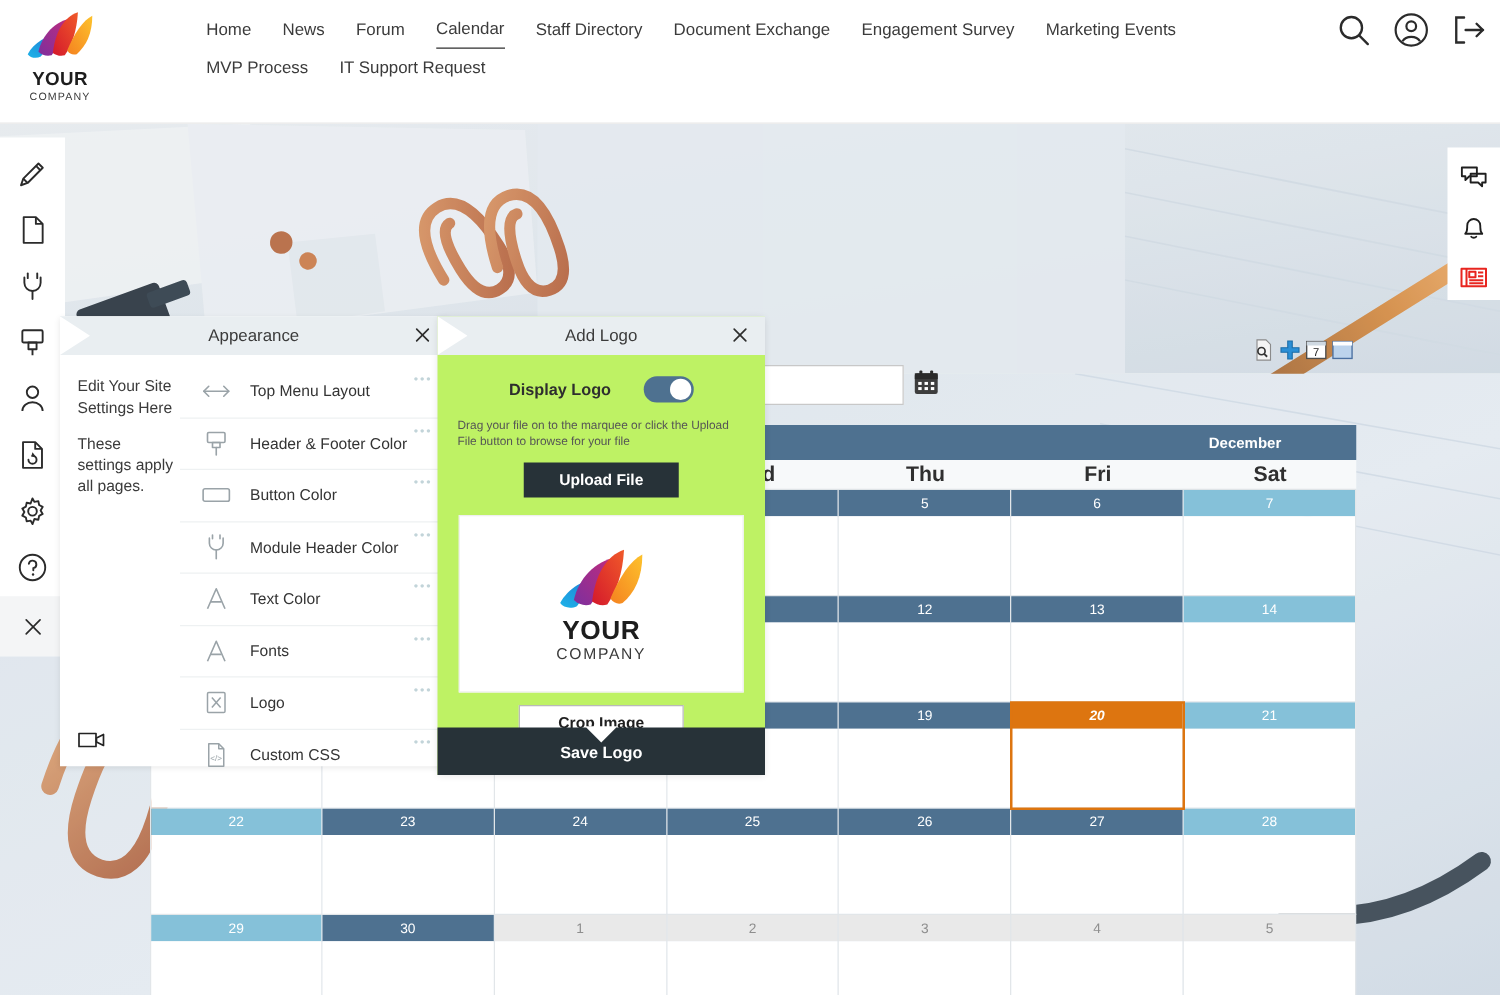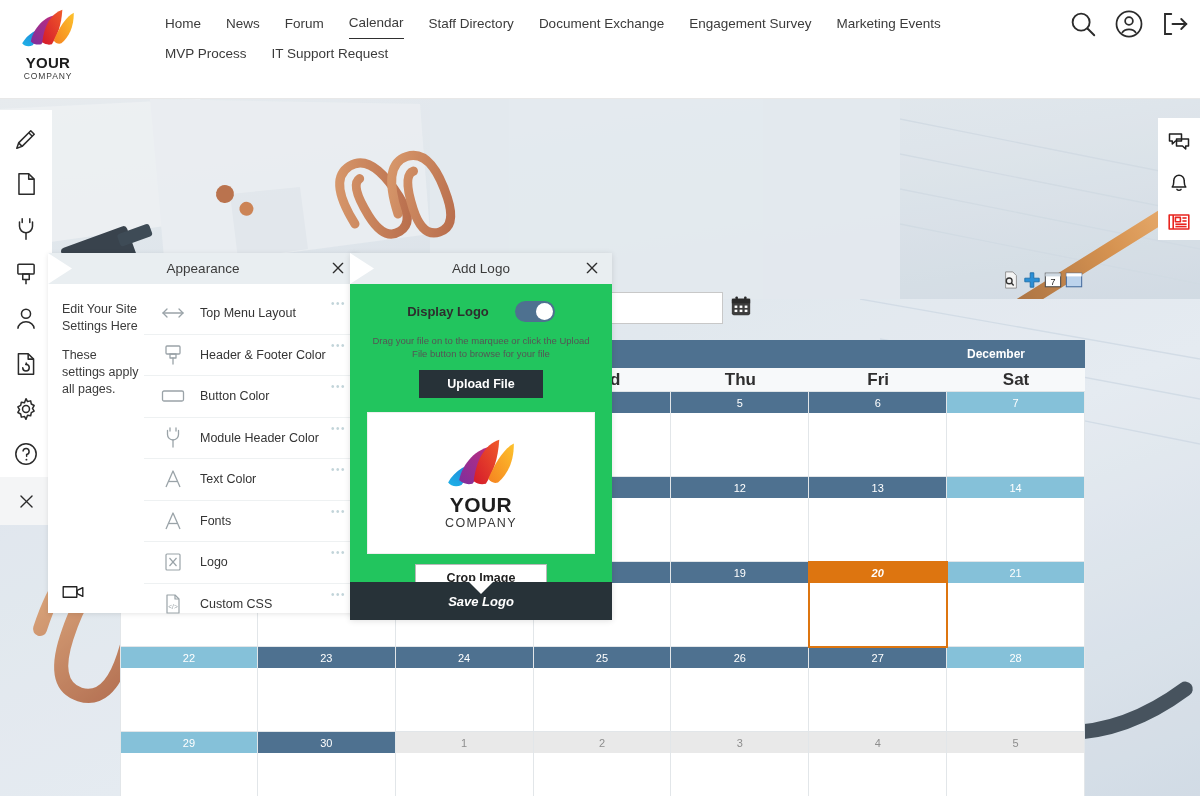--- a/index.html
+++ b/index.html
@@ -163,40 +163,40 @@
     font-size: 10px; color: #c2d4d9; cursor: pointer; line-height: 10px;
   }
   .rail-video {
     position: absolute; left: 62px; top: 583px; width: 24px; height: 18px;
     z-index: 46; color: #232323;
   }
 
   
   .panel-logo {
     position: absolute; left: 350px; top: 253px; width: 262px; height: 367px;
-    background: #22c55e; z-index: 50;
+    background: #bef264; z-index: 50;
     box-shadow: 0 1px 6px rgba(0,0,0,.12);
   }
   .logo-body { position: relative; padding: 10px 16px 0; }
   .display-row {
     display: flex; align-items: center; justify-content: center; gap: 26px;
     height: 34px;
     font-weight: bold;
   }
   .display-label { font-size: 13px; color: #2e2e2e; }
   .toggle {
     width: 40px; height: 21px; border-radius: 11px; background: #4e7190;
     position: relative; cursor: pointer;
   }
   .toggle .knob {
     position: absolute; right: 2px; top: 2px; width: 17px; height: 17px;
     border-radius: 50%; background: #ffffff;
   }
   .drag-text {
-    text-align: center; font-size: 9.5px; color: #555; line-height: 13px;
+    text-align: left; font-size: 9.5px; color: #555; line-height: 13px;
     margin-top: 6px;
   }
   .btn-upload {
     display: block; margin: 10px auto 0; width: 124px; height: 28px;
     background: #273238; color: #ffffff; border: none;
     font-size: 12.5px; font-weight: bold; cursor: pointer;
     font-family: "Liberation Sans", sans-serif;
   }
   .logo-preview {
     margin: 14px auto 0; width: 228px; height: 142px;
@@ -215,21 +215,20 @@
     display: block; margin: 10px auto 0; width: 132px; height: 28px;
     background: #ffffff; border: 1px solid #b9b9b9; color: #1f1f1f;
     font-size: 12.5px; font-weight: bold; cursor: pointer;
     font-family: "Liberation Sans", sans-serif;
   }
   .btn-save {
     position: absolute; left: 0; bottom: 0; width: 262px; height: 38px;
     background: #273238; color: #ffffff; border: none;
     font-size: 13px; font-weight: bold; cursor: pointer;
     font-family: "Liberation Sans", sans-serif;
-    font-style: italic;
   }
   .save-notch {
     position: absolute; left: 50%; top: -1px; transform: translateX(-50%);
     width: 0; height: 0; border-left: 13px solid transparent;
     border-right: 13px solid transparent; border-top: 13px solid #ffffff;
     pointer-events: none;
   }
 
   
   .right-rail {

